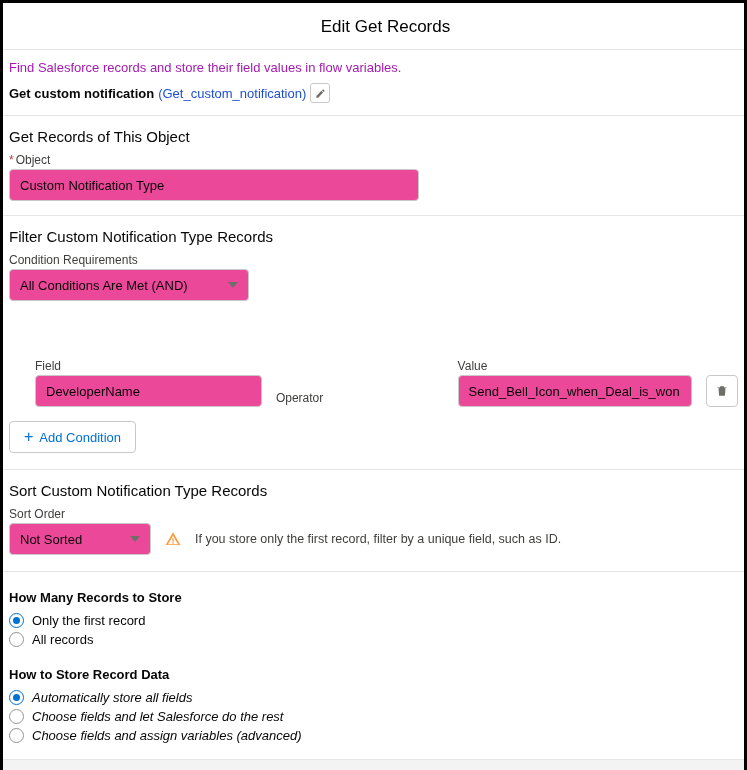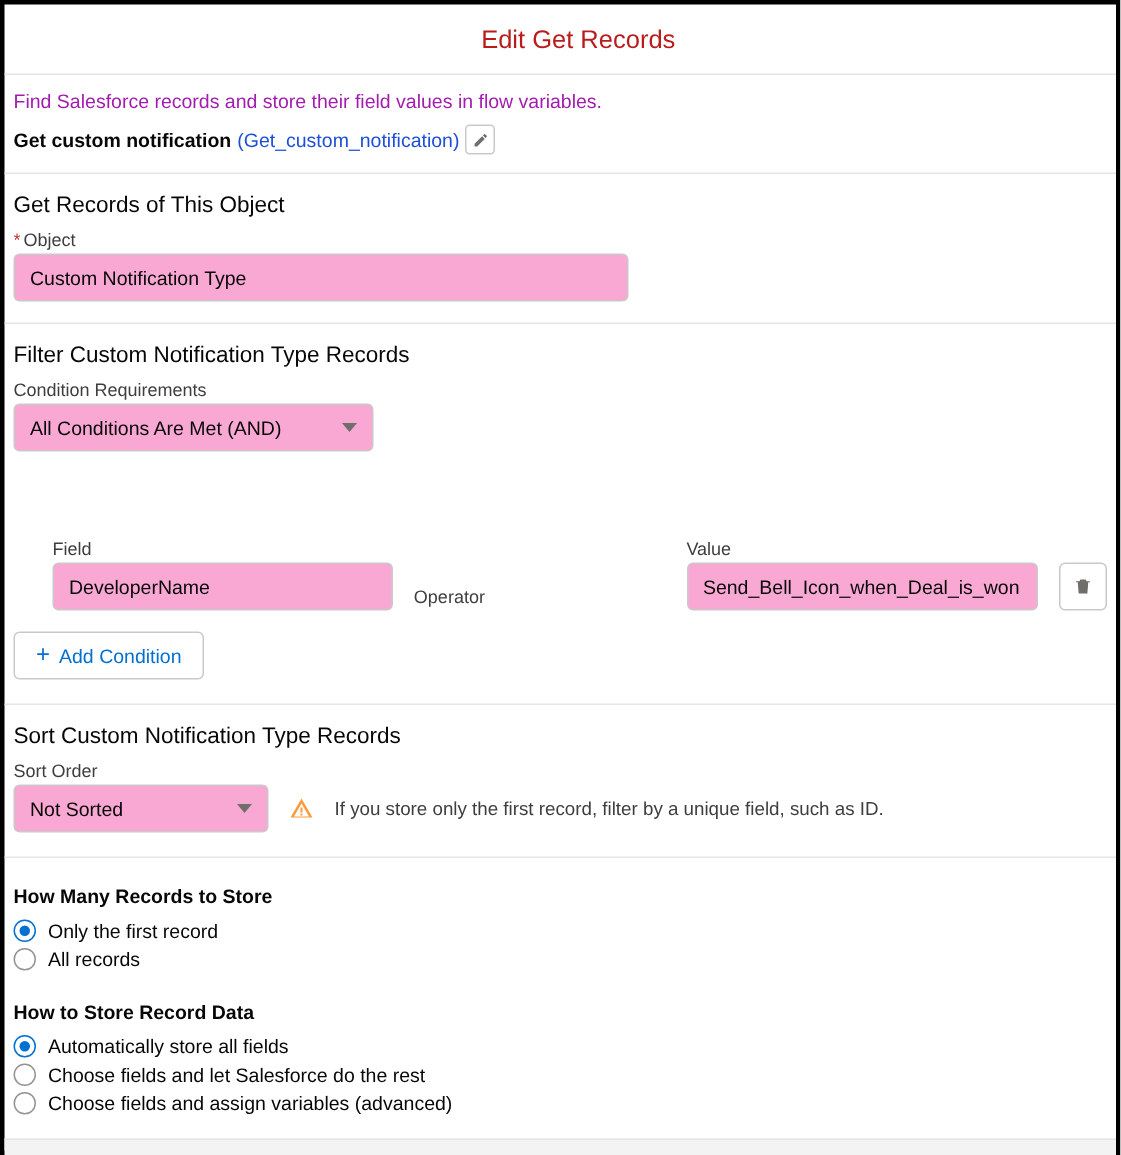--- a/index.html
+++ b/index.html
@@ -15,21 +15,21 @@
     height: 770px;
     border: 3px solid #000;
     display: flex;
     flex-direction: column;
     position: relative;
   }
   .header {
     text-align: center;
     padding: 14px 0 12px;
     font-size: 17px;
-    color: #b91c1c;
+    color: #000000;
     margin-left: 24px;
   }
   .hr { border-top: 1px solid #e5e5e5; }
   .desc {
     padding: 10px 6px 8px;
     font-size: 13px;
     color: #a21caf;
   }
   .label-row {
     padding: 0 6px 12px;
@@ -59,33 +59,33 @@
   .field-label {
     font-size: 12px;
     color: #3e3e3c;
     margin-bottom: 2px;
   }
   .req { color: #c23934; margin-right: 2px; }
   .input, .select {
     height: 32px;
     border: 1px solid #c9c9c9;
     border-radius: 4px;
-    background: #f9a8d4;
+    background: #ec4899;
     padding: 0 10px;
     font-size: 13px;
     color: #080707;
     display: flex;
     align-items: center;
     justify-content: space-between;
     cursor: pointer;
   }
   .input { cursor: text; }
   .w410 { width: 410px; }
   .w240 { width: 240px; }
-  .w170 { width: 170px; align-items: center; }
+  .w170 { width: 142px; align-items: center; }
   .chev {
     width: 0; height: 0;
     border-left: 5px solid transparent;
     border-right: 5px solid transparent;
     border-top: 6px solid #706e6b;
   }
   .cond-row {
     display: flex;
     gap: 14px;
     align-items: flex-end;
@@ -293,21 +293,21 @@
       <span class="radio sel"></span>
       <span>Only the first record</span>
     </div>
     <div class="radio-row">
       <span class="radio"></span>
       <span>All records</span>
     </div>
   </div>
 
   <div class="opt-title">How to Store Record Data</div>
-  <div class="radio-group" style="padding-bottom:14px;">
+  <div class="radio-group" style="padding-bottom:14px;font-style:italic;">
     <div class="radio-row">
       <span class="radio sel"></span>
       <span>Automatically store all fields</span>
     </div>
     <div class="radio-row">
       <span class="radio"></span>
       <span>Choose fields and let Salesforce do the rest</span>
     </div>
     <div class="radio-row">
       <span class="radio"></span>

